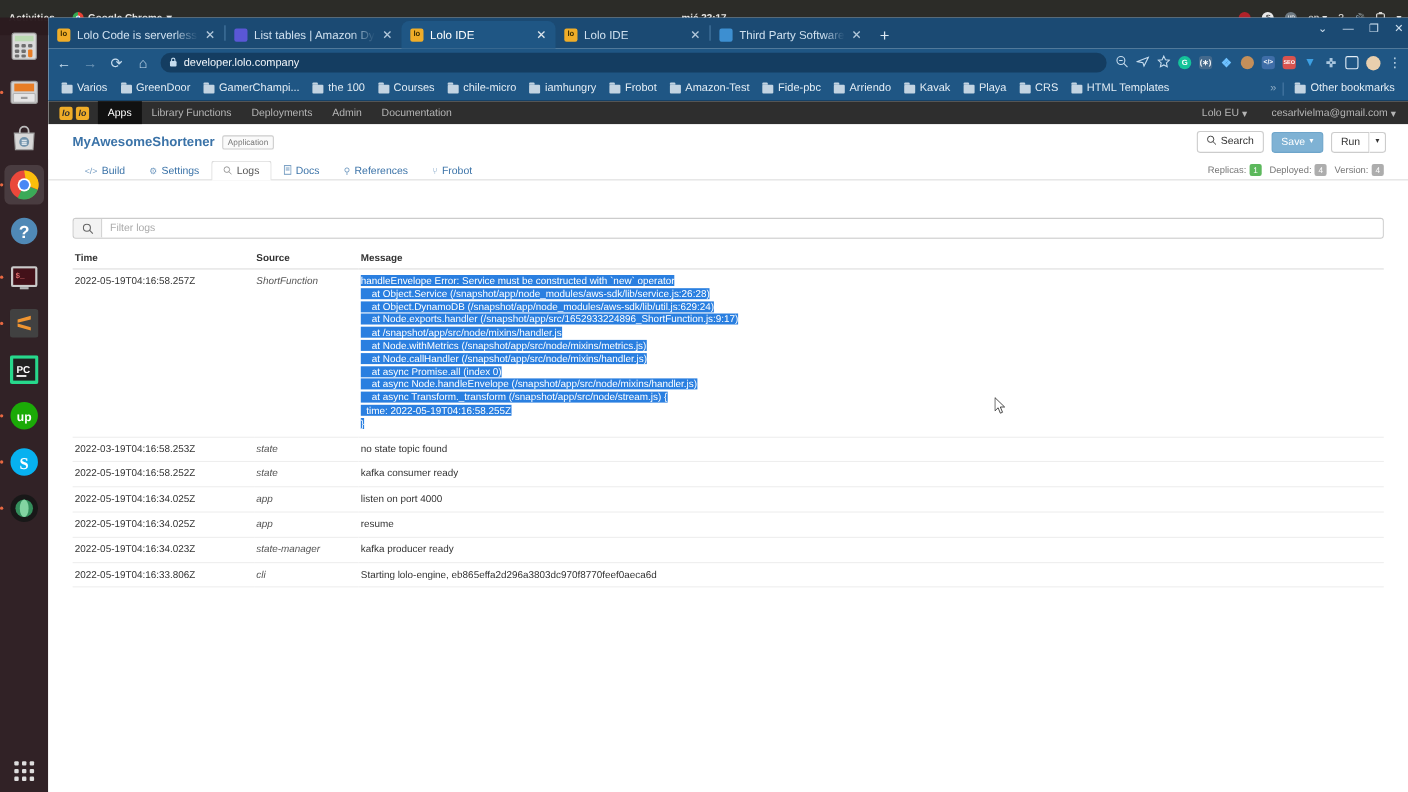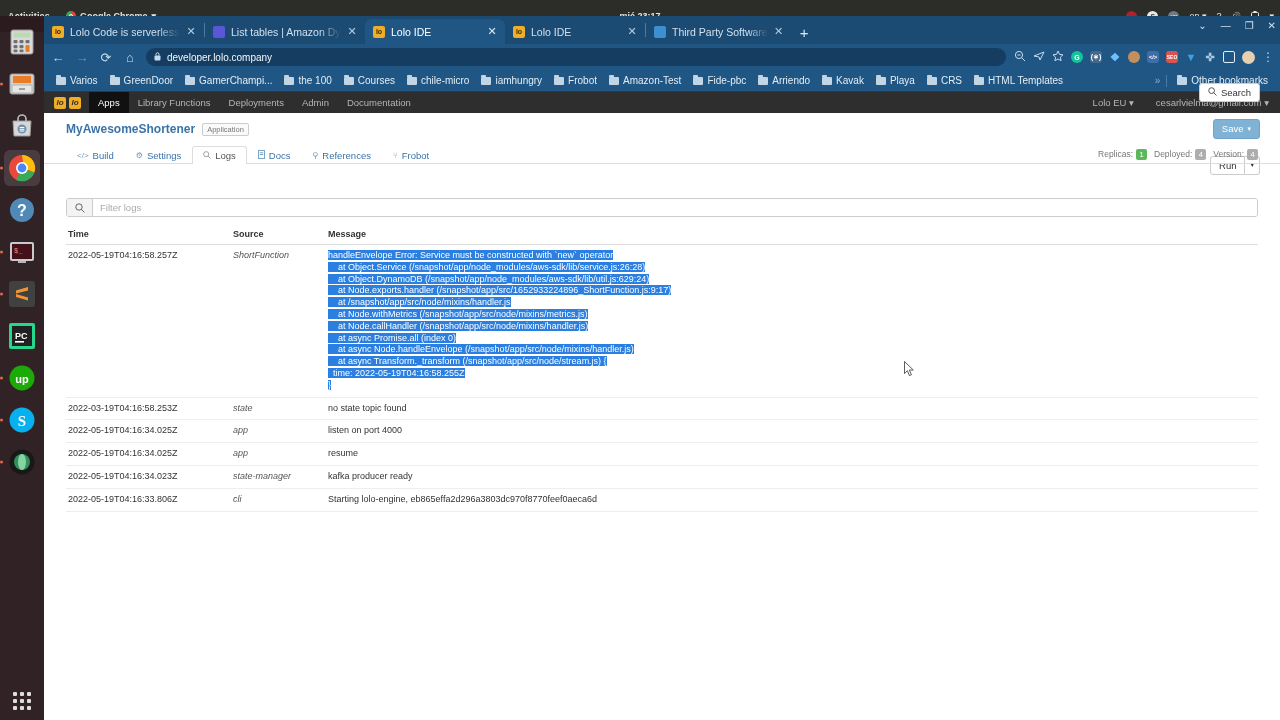--- a/index.html
+++ b/index.html
@@ -147,21 +147,21 @@
   #app-header {
     height: 32px; display:flex; align-items:center; padding: 0 20px 0 0;
     background:#fff; position:relative;
   }
   #app-title-wrap { display:flex; align-items:center; gap:7px; margin-left: 22px; }
   #app-title { font-size: 12px; font-weight: bold; color: #3b73a8; }
   #app-type {
     font-size: 7.5px; color: #777; border: 1px solid #ccc; border-radius: 2px;
     padding: 1px 4px; background: #fafafa;
   }
-  #app-actions { margin-left:auto; display:flex; align-items:flex-end; gap:17px;flex-direction:column; }
+  #app-actions { margin-left:auto; display:flex; align-items:flex-end; gap:7px; }
   .btn {
     font-size: 9.5px; padding: 3px 8px; border: 1px solid #ccc; border-radius: 3px;
     background: #fff; color: #333; display: flex; align-items:center; gap:4px; line-height:1.2;
   }
   .btn.primary { background: #7fb2d4; border-color: #6ea5ca; color: #fff; }
   .btn-group { display: flex; }
   .btn-group .btn:first-child { border-radius: 3px 0 0 3px; }
   .btn-group .btn:last-child { border-radius: 0 3px 3px 0; border-left: none; padding: 3px 5px;}
 
   #tabs-row {
@@ -641,20 +641,27 @@
               <td class="col-source">ShortFunction</td>
               <td>
                 <div class="msg-lines"><span class="ln"><span class="sel">handleEnvelope Error: Service must be constructed with `new` operator</span></span><span class="ln"><span class="sel">    at Object.Service (/snapshot/app/node_modules/aws-sdk/lib/service.js:26:28)</span></span><span class="ln"><span class="sel">    at Object.DynamoDB (/snapshot/app/node_modules/aws-sdk/lib/util.js:629:24)</span></span><span class="ln"><span class="sel">    at Node.exports.handler (/snapshot/app/src/1652933224896_ShortFunction.js:9:17)</span></span><span class="ln"><span class="sel">    at /snapshot/app/src/node/mixins/handler.js</span></span><span class="ln"><span class="sel">    at Node.withMetrics (/snapshot/app/src/node/mixins/metrics.js)</span></span><span class="ln"><span class="sel">    at Node.callHandler (/snapshot/app/src/node/mixins/handler.js)</span></span><span class="ln"><span class="sel">    at async Promise.all (index 0)</span></span><span class="ln"><span class="sel">    at async Node.handleEnvelope (/snapshot/app/src/node/mixins/handler.js)</span></span><span class="ln"><span class="sel">    at async Transform._transform (/snapshot/app/src/node/stream.js) {</span></span><span class="ln"><span class="sel">  time: 2022-05-19T04:16:58.255Z</span></span><span class="ln"><span class="sel">}</span></span></div>
               </td>
             </tr>
             <tr>
               <td class="col-time">2022-03-19T04:16:58.253Z</td>
               <td class="col-source">state</td>
               <td>
                 <div class="msg-lines"><span class="ln">no state topic found</span></div>
+              </td>
+            </tr>
+            <tr>
+              <td class="col-time">2022-05-19T04:16:58.252Z</td>
+              <td class="col-source">state</td>
+              <td>
+                <div class="msg-lines"><span class="ln">kafka consumer ready</span></div>
               </td>
             </tr>
             <tr>
               <td class="col-time">2022-05-19T04:16:34.025Z</td>
               <td class="col-source">app</td>
               <td>
                 <div class="msg-lines"><span class="ln">listen on port 4000</span></div>
               </td>
             </tr>
             <tr>

